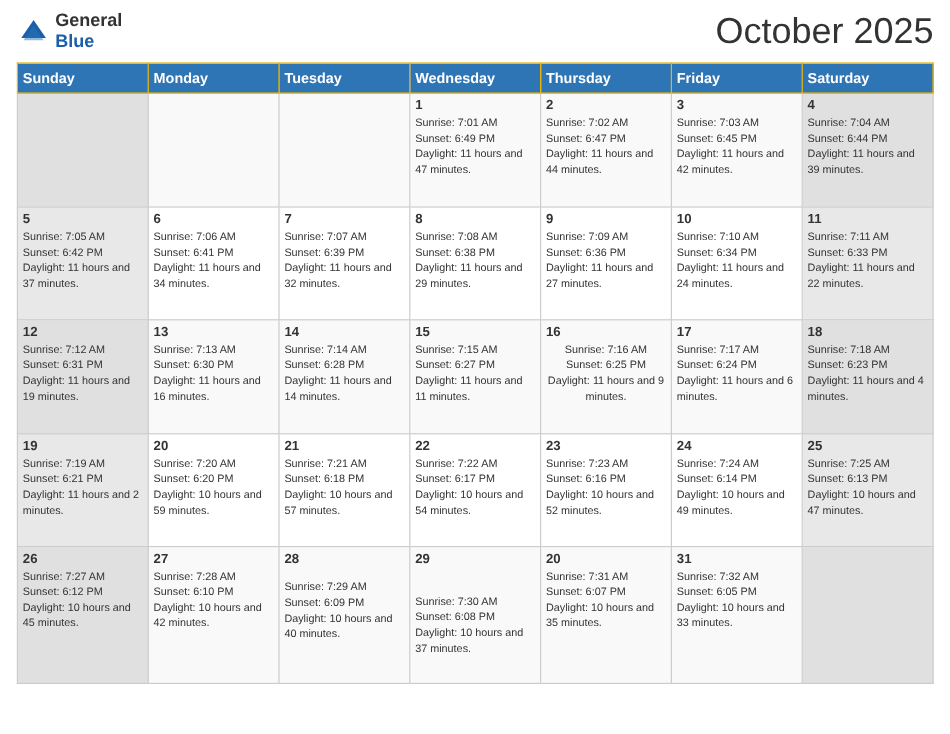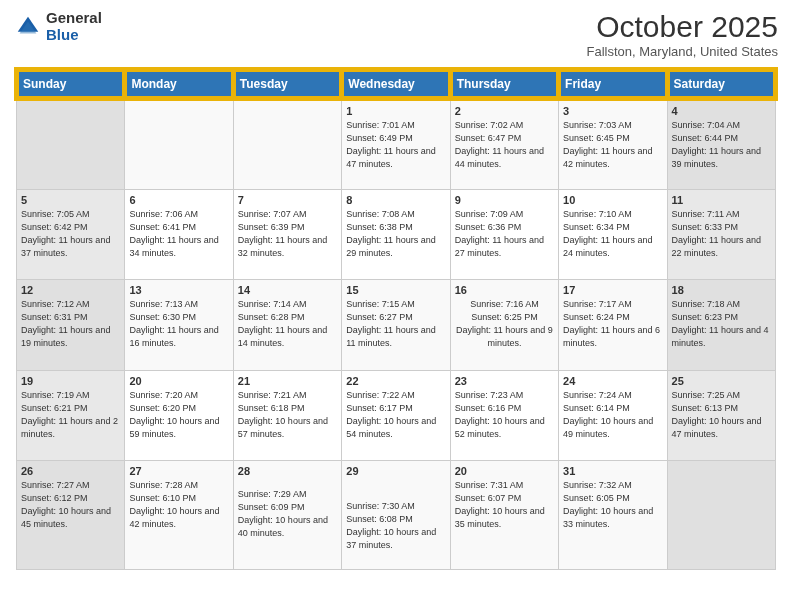--- a/index.html
+++ b/index.html
@@ -65,21 +65,21 @@
       border-collapse: collapse;
       width: 100%;
       table-layout: fixed;
     }
     .calendar thead tr th {
       background-color: #2e75b6;
       color: #fff;
       font-size: 12px;
       font-weight: bold;
       padding: 5px 4px;
-      border: 5px solid #eab308;
+      border: 1px solid #eab308;
       text-align: left;
     }
     .calendar tbody tr td {
       vertical-align: top;
       border: 1px solid #ccc;
       padding: 4px 4px;
       font-size: 9.5px;
       color: #333;
       height: 80px;
       background: #fff;
@@ -117,21 +117,20 @@
         <polygon points="15,4 26,20 4,20" fill="#1a5fa8"></polygon>
         <polygon points="15,9 24,22 6,22" fill="#2e75b6" opacity="0.5"></polygon>
       </svg>
       <div class="logo-text">
         <span class="logo-general">General</span>
         <span class="logo-blue">Blue</span>
       </div>
     </div>
     <div class="title-area">
       <div class="month-title">October 2025</div>
-      <div class="location">Fallston, Maryland, United States</div>
     </div>
   </div>
 
   <table class="calendar">
     <thead>
       <tr>
       <th>Sunday</th>
           <th>Monday</th>
           <th>Tuesday</th>
           <th>Wednesday</th>

